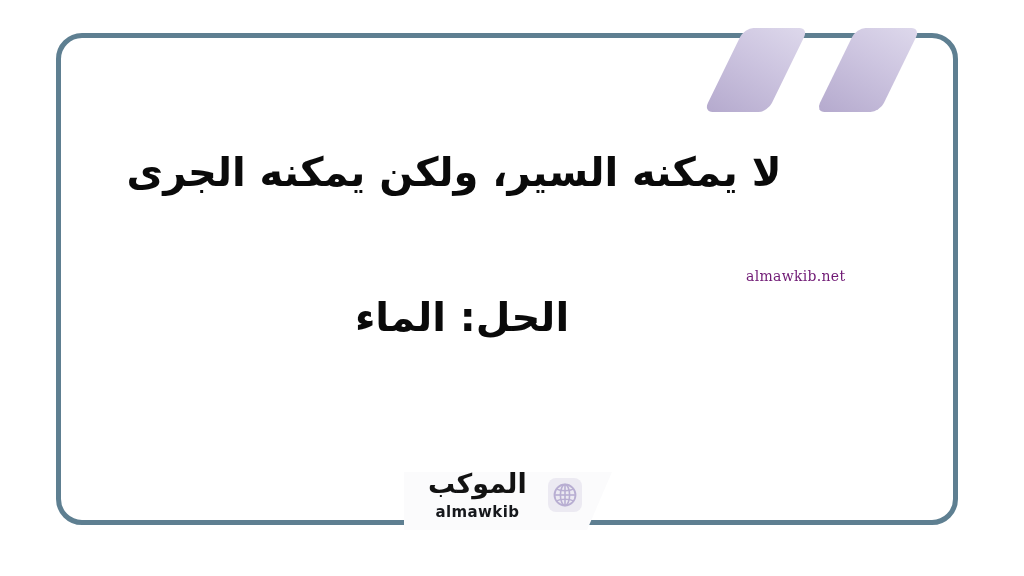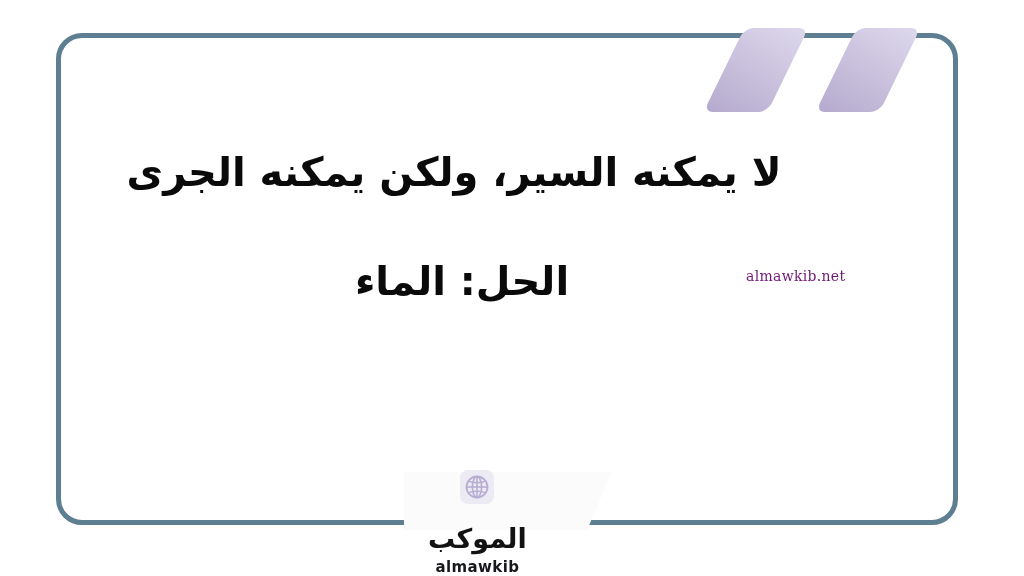--- a/index.html
+++ b/index.html
@@ -77,21 +77,21 @@
     display: block;
     color: #0a0a0a;
     font-weight: 700;
     font-size: 40px;
     line-height: 1.12;
     letter-spacing: 0;
     white-space: nowrap;
   }
 
   .quote-line.primary  { margin-bottom: 0; }
-  .quote-line.answer   { margin-top: 64px; padding-left: 16px; }
+  .quote-line.answer   { margin-top: 100px; padding-left: 16px; }
 
   
   .watermark {
     position: absolute;
     left: 746px;
     top: 268px;
     color: #701a75;
     font-family: "DejaVu Serif", "Liberation Serif", serif;
     font-size: 14px;
     font-weight: 400;
@@ -119,21 +119,20 @@
     height: 58px;
     background: #fbfbfc;
     clip-path: polygon(0 0, 100% 0, 88% 100%, 0 100%);
     z-index: 0;
   }
 
   .logo-inner {
     position: relative;
     z-index: 1;
     display: flex;
-    flex-direction: column;
     align-items: center;
     gap: 21px;
     direction: rtl;
   }
 
   .logo-globe {
     width: 34px;
     height: 34px;
     flex: 0 0 34px;
     border-radius: 8px;

